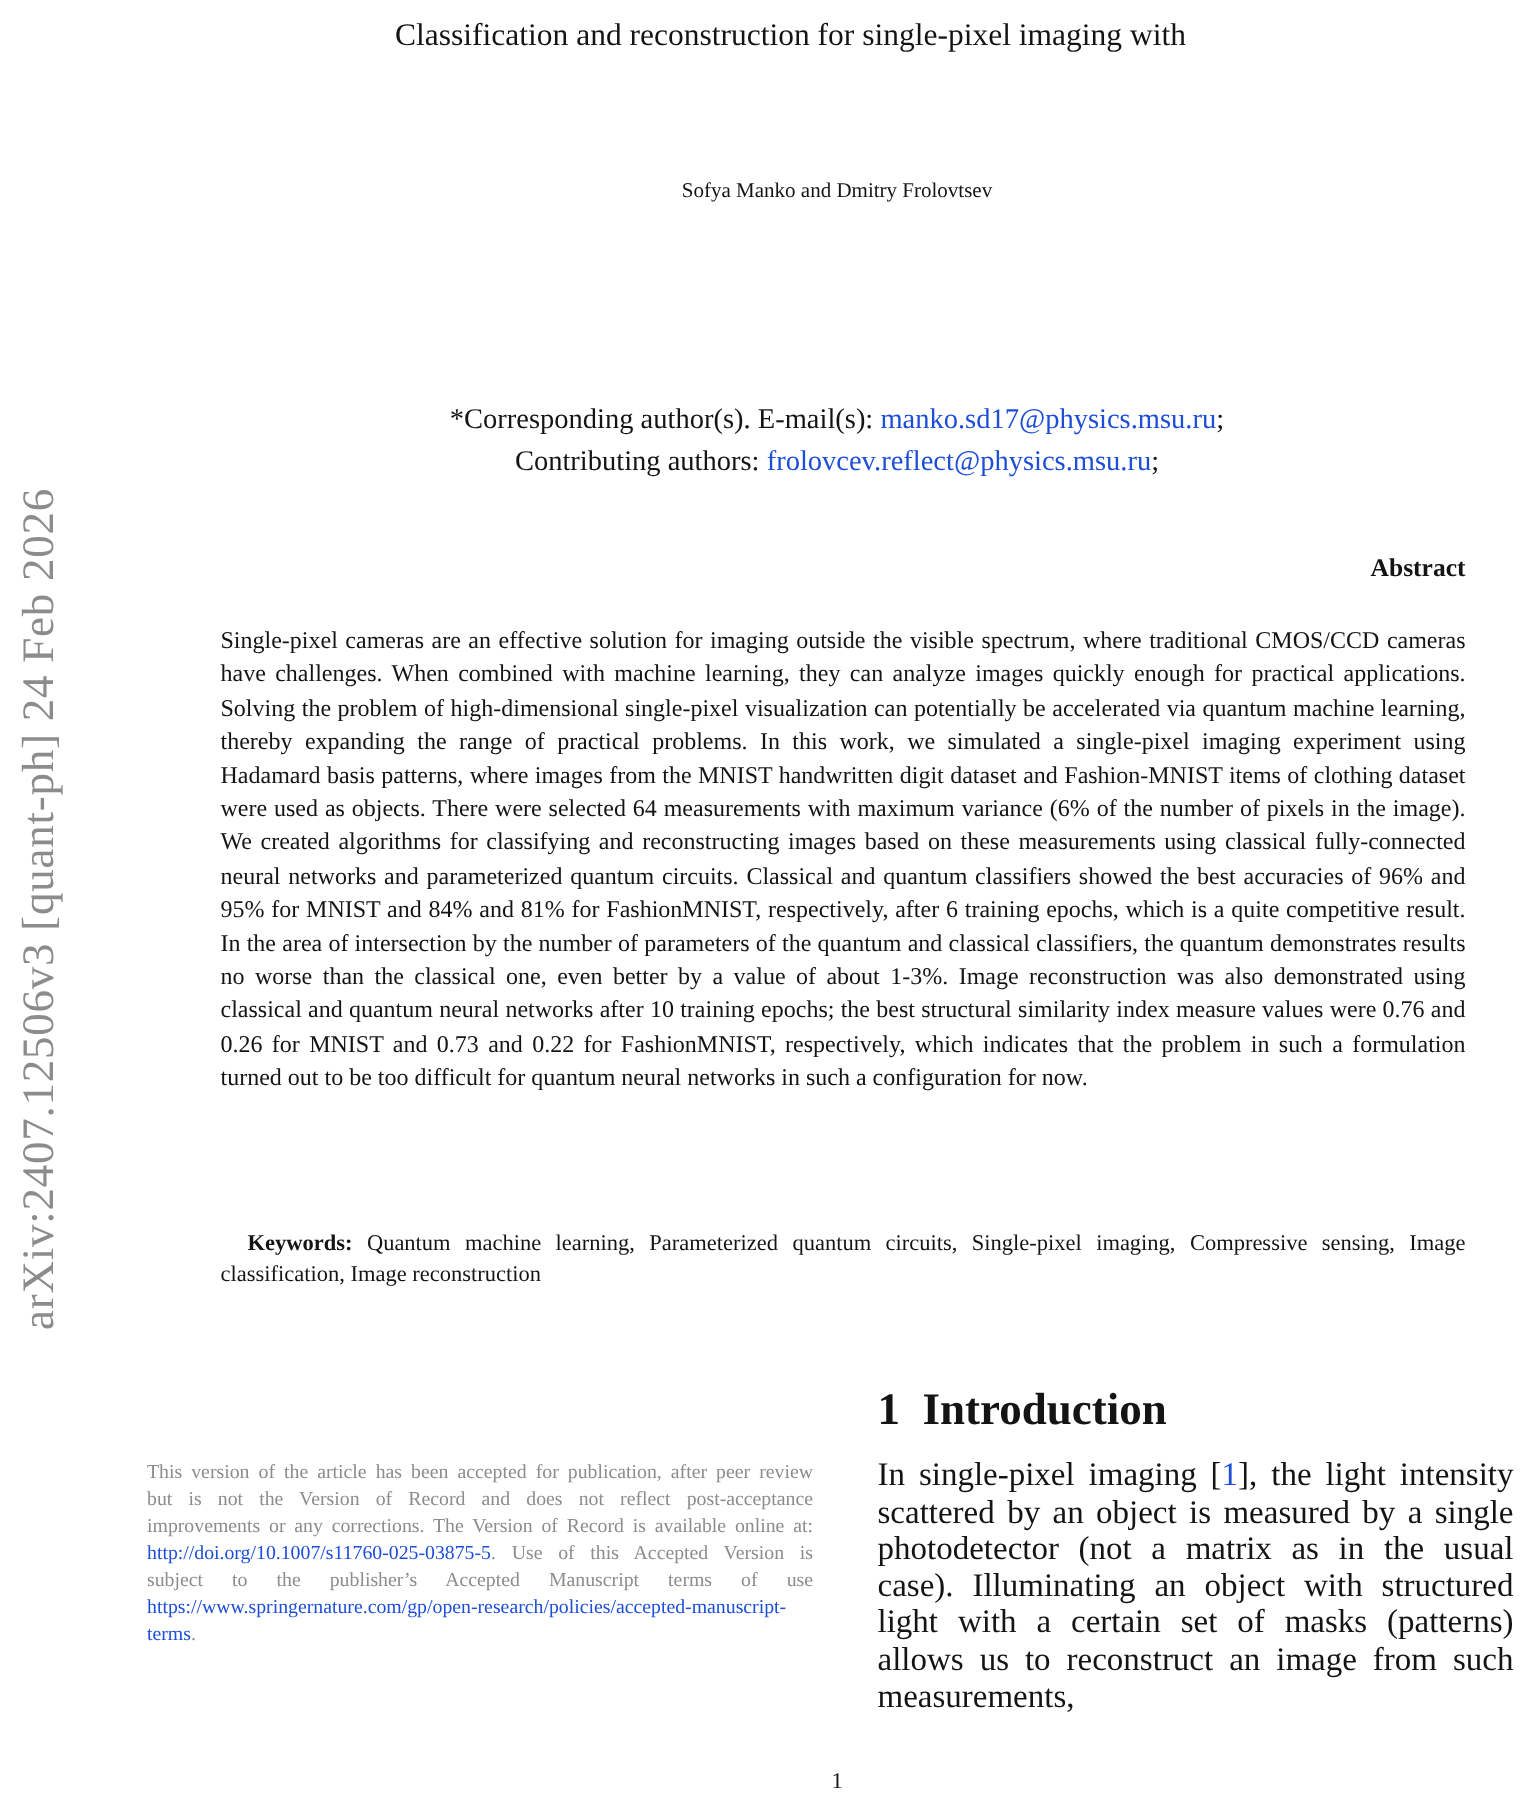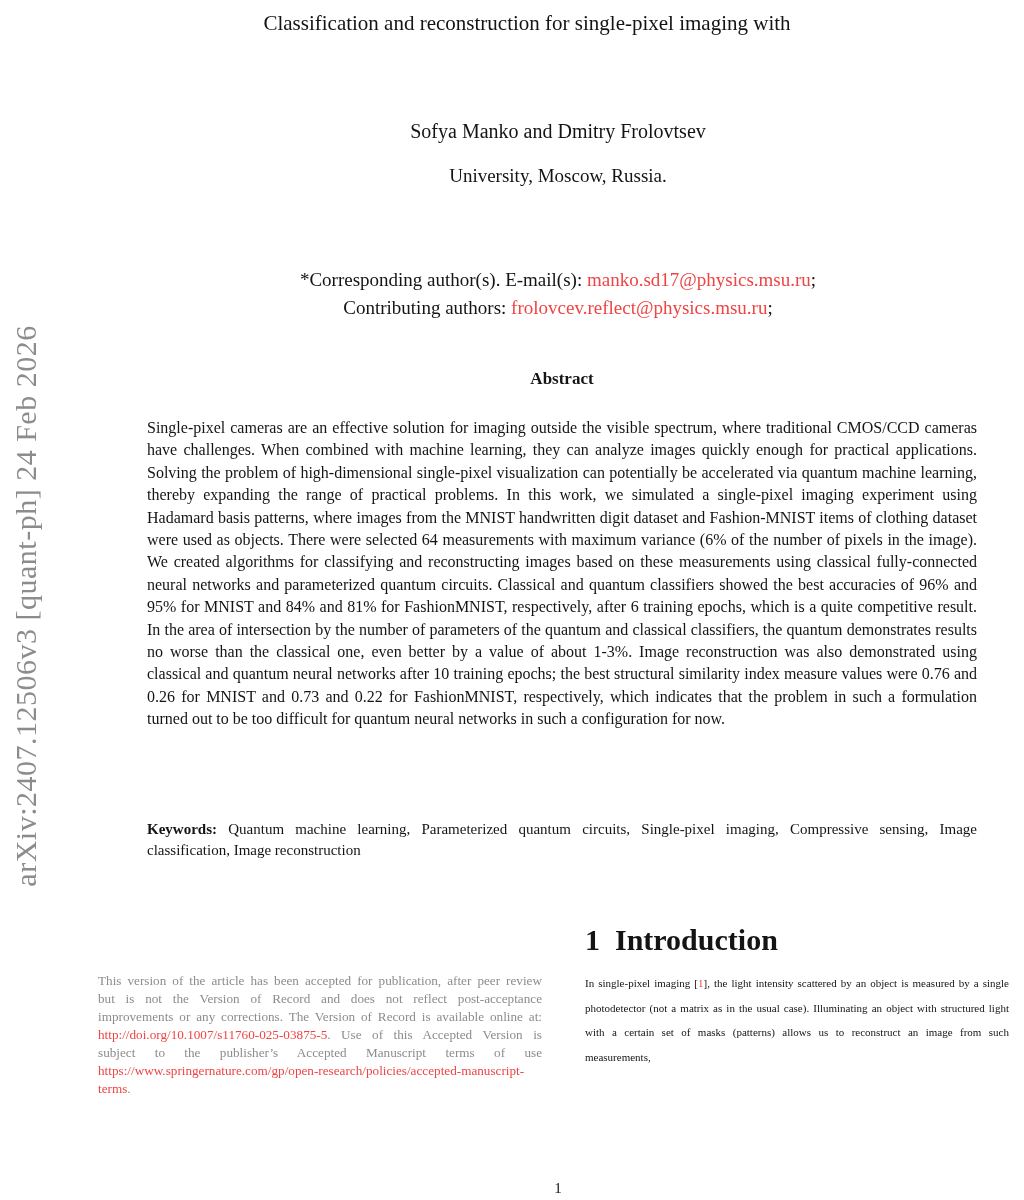--- a/index.html
+++ b/index.html
@@ -4,21 +4,21 @@
 <style>
   html, body { margin: 0; padding: 0; }
   body {
     width: 1024px; height: 1200px;
     background: #ffffff;
     font-family: "Liberation Serif", serif;
     color: #141414;
     position: relative;
     overflow: hidden;
   }
-  .link { color: #ef4444; cursor: pointer; text-decoration: none; }
+  .link { color: #1d4ed8; cursor: pointer; text-decoration: none; }
 
   .watermark {
     position: absolute;
     top: 606px; left: 26px;
     transform: translate(-50%, -50%) rotate(-90deg);
     white-space: nowrap;
     font-size: 30px;
     color: #8c8c8c;
     letter-spacing: 0.5px;
   }
@@ -26,59 +26,59 @@
   .title {
     position: absolute; top: 4px; left: 47px; width: 960px;
     text-align: center;
     font-size: 21px;
     line-height: 39px;
   }
 
   .authors {
     position: absolute; top: 120px; left: 98px; width: 920px;
     text-align: center;
-    font-size: 20px;
+    font-size: 14px;
   }
 
   .affiliation {
     position: absolute; top: 163px; left: 108px; width: 900px;
     text-align: center;
     font-size: 19px;
     line-height: 26.5px;
   }
 
   .corresponding {
     position: absolute; top: 266px; left: 98px; width: 920px;
     text-align: center;
     font-size: 19px;
     line-height: 28px;
   }
 
   .abstract-heading {
     position: absolute; top: 369px; left: 147px; width: 830px;
-    text-align: center;
+    text-align: right;
     font-weight: bold;
     font-size: 17px;
   }
 
   .abstract-body {
     position: absolute; top: 397px; left: 147px; width: 830px;
     text-align: justify;
     font-size: 16px;
     line-height: 22.4px;
     margin-top: 20px;
   }
 
   .keywords {
     position: absolute; top: 819px; left: 147px; width: 830px;
     text-align: justify;
     font-size: 15px;
     line-height: 21px;
   }
-  .keywords b { font-weight: bold; }
+  .keywords b { font-weight: bold; margin-left: 18px; }
 
   .footnote {
     position: absolute; top: 972px; left: 98px; width: 444px;
     text-align: justify;
     font-size: 13.2px;
     line-height: 18px;
     color: #8c8c8c;
     word-spacing: 2.5px;
   }
   .footnote .link { font-weight: normal; }
@@ -86,21 +86,21 @@
   .intro-heading {
     position: absolute; top: 923px; left: 585px;
     font-size: 30px;
     font-weight: bold;
   }
   .intro-heading .section-number { margin-right: 15px; }
 
   .intro-para {
     position: absolute; top: 971px; left: 585px; width: 424px;
     text-align: justify;
-    font-size: 11px;
+    font-size: 22px;
     line-height: 24.6px;
   }
 
   .page-number {
     position: absolute; top: 1180px; left: 98px; width: 920px;
     text-align: center;
     font-size: 15px;
   }
 </style>
 </head>
@@ -108,21 +108,20 @@
 
 <div class="watermark">arXiv:2407.12506v3  [quant-ph]  24 Feb 2026</div>
 
 <div class="title">
   <div>Classification and reconstruction for single-pixel imaging with</div>
 </div>
 
 <div class="authors">Sofya Manko and Dmitry Frolovtsev</div>
 
 <div class="affiliation">
-  <div>University, Moscow, Russia.</div>
 </div>
 
 <div class="corresponding">
   <div><span>*Corresponding author(s). E-mail(s): </span><span class="link">manko.sd17@physics.msu.ru</span><span>;</span></div>
   <div><span>Contributing authors: </span><span class="link">frolovcev.reflect@physics.msu.ru</span><span>;</span></div>
 </div>
 
 <div class="abstract-heading">Abstract</div>
 
 <div class="abstract-body">Single-pixel cameras are an effective solution for imaging outside the visible spectrum, where traditional CMOS/CCD cameras have challenges. When combined with machine learning, they can analyze images quickly enough for practical applications. Solving the problem of high-dimensional single-pixel visualization can potentially be accelerated via quantum machine learning, thereby expanding the range of practical problems. In this work, we simulated a single-pixel imaging experiment using Hadamard basis patterns, where images from the MNIST handwritten digit dataset and Fashion-MNIST items of clothing dataset were used as objects. There were selected 64 measurements with maximum variance (6% of the number of pixels in the image). We created algorithms for classifying and reconstructing images based on these measurements using classical fully-connected neural networks and parameterized quantum circuits. Classical and quantum classifiers showed the best accuracies of 96% and 95% for MNIST and 84% and 81% for FashionMNIST, respectively, after 6 training epochs, which is a quite competitive result. In the area of intersection by the number of parameters of the quantum and classical classifiers, the quantum demonstrates results no worse than the classical one, even better by a value of about 1-3%. Image reconstruction was also demonstrated using classical and quantum neural networks after 10 training epochs; the best structural similarity index measure values were 0.76 and 0.26 for MNIST and 0.73 and 0.22 for FashionMNIST, respectively, which indicates that the problem in such a formulation turned out to be too difficult for quantum neural networks in such a configuration for now.</div>

